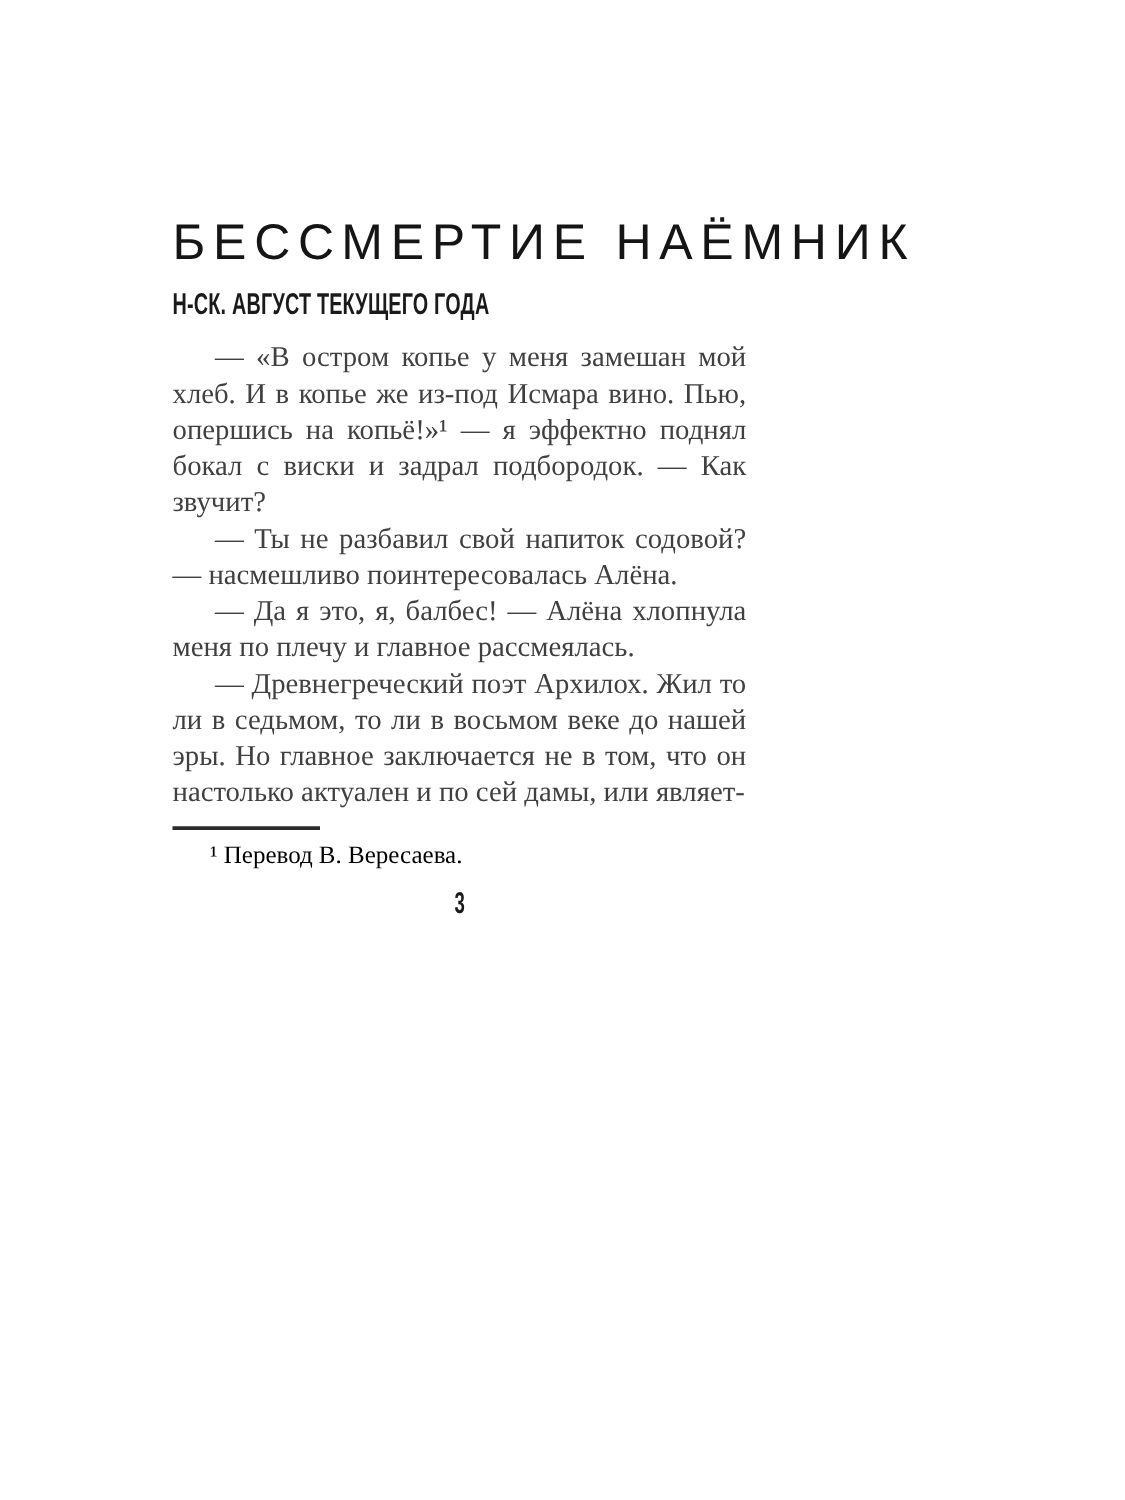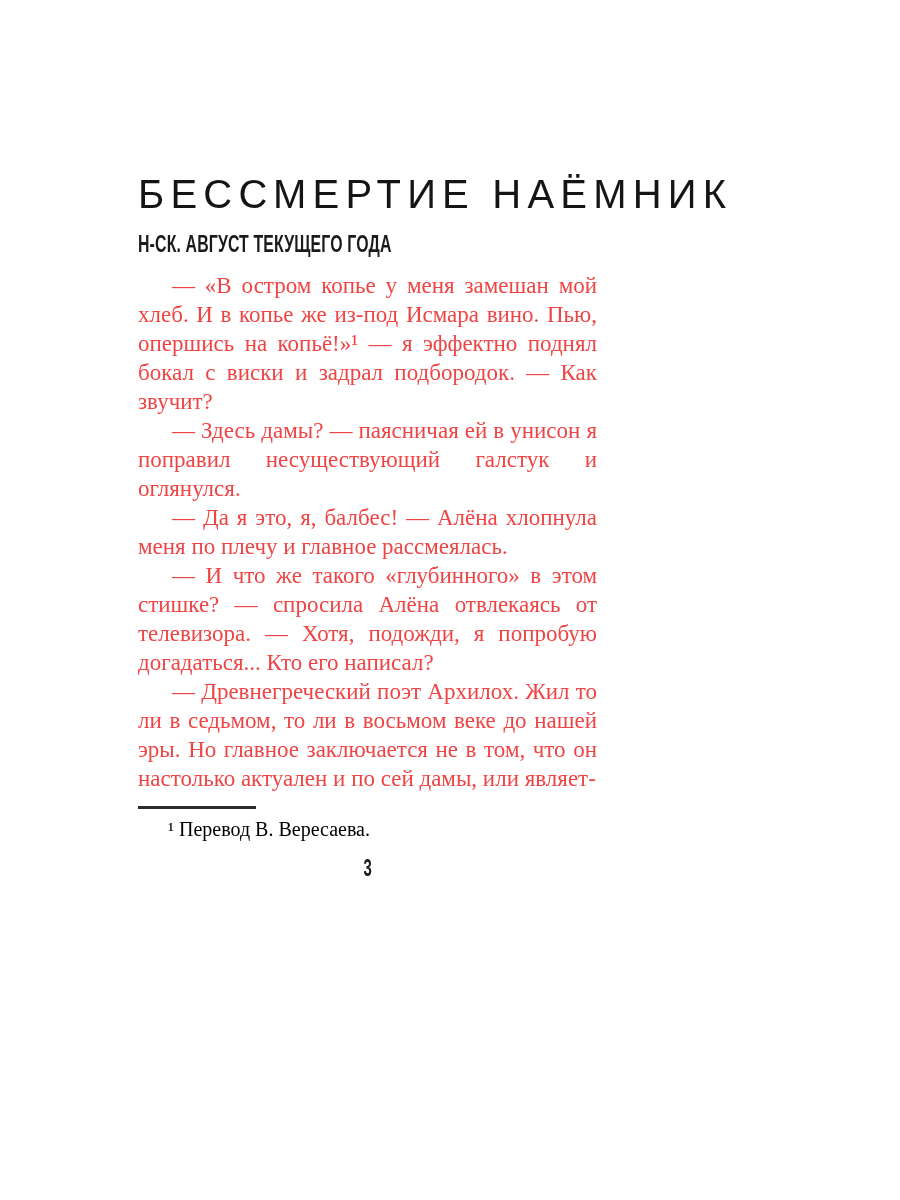--- a/index.html
+++ b/index.html
@@ -62,21 +62,21 @@
   .body-text {
     margin-top: 14px;
   }
   .body-text p {
     margin: 0;
     text-indent: 34px;
     text-align: justify;
     font-family: "Liberation Serif", serif;
     font-size: 23px;
     line-height: 29px;
-    color: #ef4444;
+    color: #404040;
   }
   .footnote-rule {
     margin-top: 13px;
     width: 118px;
     border-top: 3px solid #2b2b2b;
   }
   .footnote {
     margin: 7px 0 0 0;
     text-indent: 30px;
     font-family: "Liberation Serif", serif;
@@ -102,23 +102,22 @@
 <body>
 
 <div class="page">
   <div class="content">
     <h1 class="book-title">БЕССМЕРТИЕ НАЁМНИКА</h1>
     <div>
       <h3 class="scene">Н-СК. АВГУСТ ТЕКУЩЕГО ГОДА</h3>
     </div>
     <div class="body-text">
         <p>— «В остром копье у меня замешан мой хлеб. И в копье же из-под Исмара вино. Пью, опершись на копьё!»¹ — я эффектно поднял бокал с виски и задрал подбородок. — Как звучит?</p>
-        <p>— Здесь дамы? — паясничая ей в унисон я поправил несуществующий галстук и оглянулся.</p>
+        <p>— Ты не разбавил свой напиток содовой? — насмешливо поинтересовалась Алёна.</p>
         <p>— Да я это, я, балбес! — Алёна хлопнула меня по плечу и главное рассмеялась.</p>
-        <p>— И что же такого «глубинного» в этом стишке? — спросила Алёна отвлекаясь от телевизора. — Хотя, подожди, я попробую догадаться... Кто его написал?</p>
         <p>— Древнегреческий поэт Архилох. Жил то ли в седьмом, то ли в восьмом веке до нашей эры. Но главное заключается не в том, что он настолько актуален и по сей дамы, или являет-</p>
       </div>
     <div class="footnote-rule"></div>
     <p class="footnote">¹ Перевод В. Вересаева.</p>
     <div class="page-number-wrap">
       <span class="page-number">3</span>
     </div>
   </div>
 </div>
 

